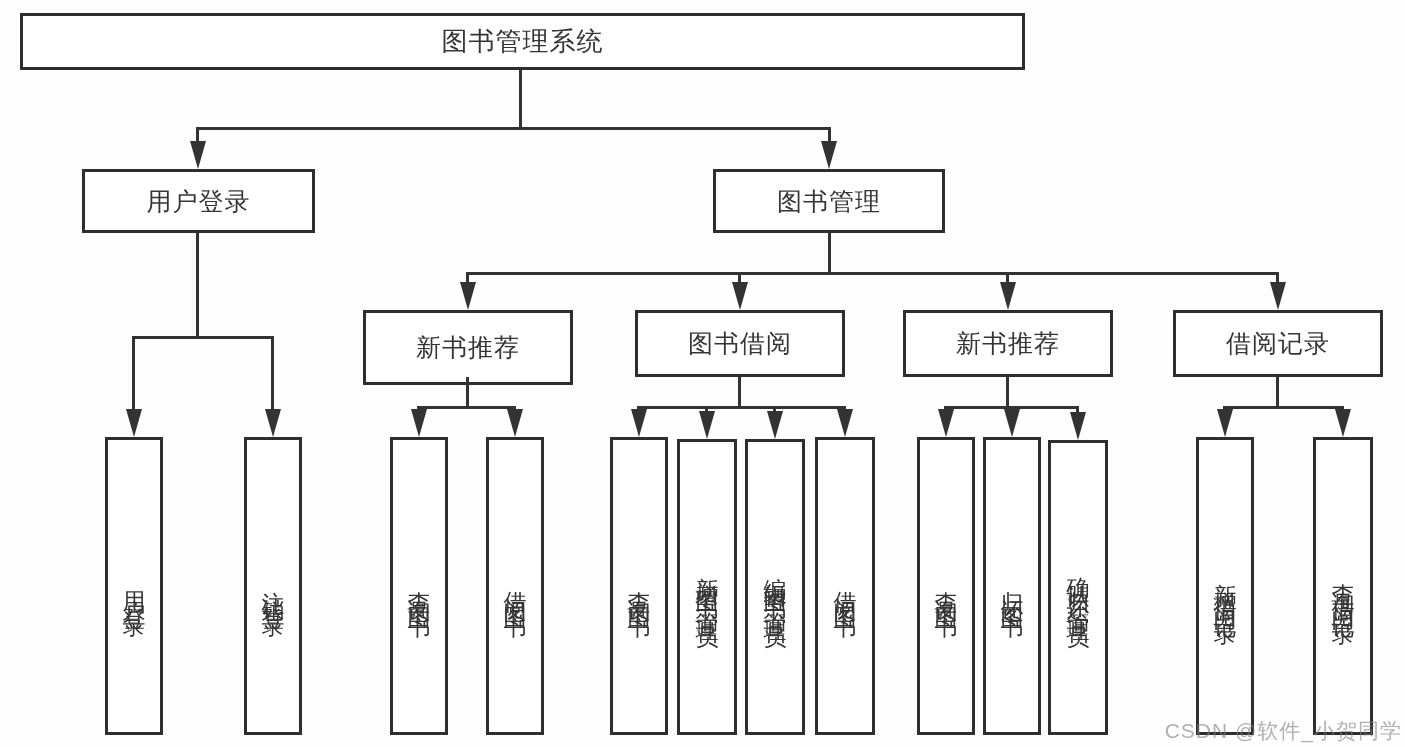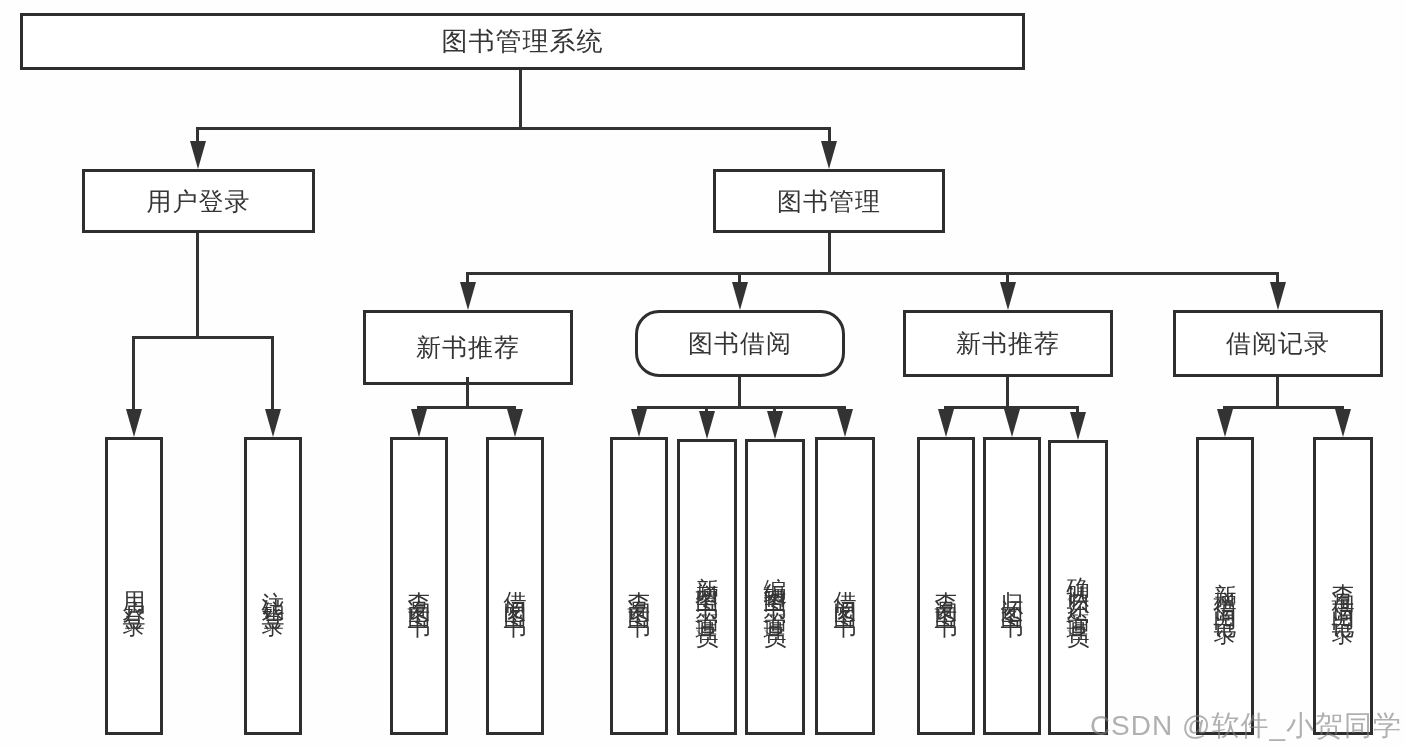--- a/index.html
+++ b/index.html
@@ -44,41 +44,41 @@
     width: 0;
     height: 0;
     border-left: 8px solid transparent;
     border-right: 8px solid transparent;
     border-top: 28px solid #333333;
   }
   .watermark {
     position: absolute;
     right: 3px;
     bottom: 2px;
-    font-size: 28px;
+    font-size: 21px;
     color: rgba(128, 128, 128, 0.62);
     letter-spacing: 1px;
     z-index: 50;
     white-space: nowrap;
   }
 </style>
 </head>
 <body>
 
 <div id="canvas">
 
   <div class="node h-node root-node" style="left:20px; top:13px; width:1005px; height:57px;">图书管理系统</div>
 
   <div class="node h-node" style="left:82px; top:169px; width:233px; height:64px;">用户登录</div>
 
   <div class="node h-node" style="left:713px; top:169px; width:232px; height:64px;text-align:center;">图书管理</div>
 
   <div class="node h-node" style="left:363px; top:310px; width:210px; height:75px;">新书推荐</div>
 
-  <div class="node h-node" style="left:635px; top:310px; width:210px; height:67px;border-radius:24px;">图书借阅</div>
+  <div class="node h-node" style="left:635px; top:310px; width:210px; height:67px;">图书借阅</div>
 
   <div class="node h-node" style="left:903px; top:310px; width:210px; height:67px;">新书推荐</div>
 
   <div class="node h-node" style="left:1173px; top:310px; width:210px; height:67px;">借阅记录</div>
 
   <div class="node v-node" style="left:105px; top:437px; width:58px; height:298px;">用户登录</div>
 
   <div class="node v-node" style="left:244px; top:437px; width:58px; height:298px;">注销登录</div>
 
   <div class="node v-node" style="left:390px; top:437px; width:58px; height:298px;">查询图书</div>

